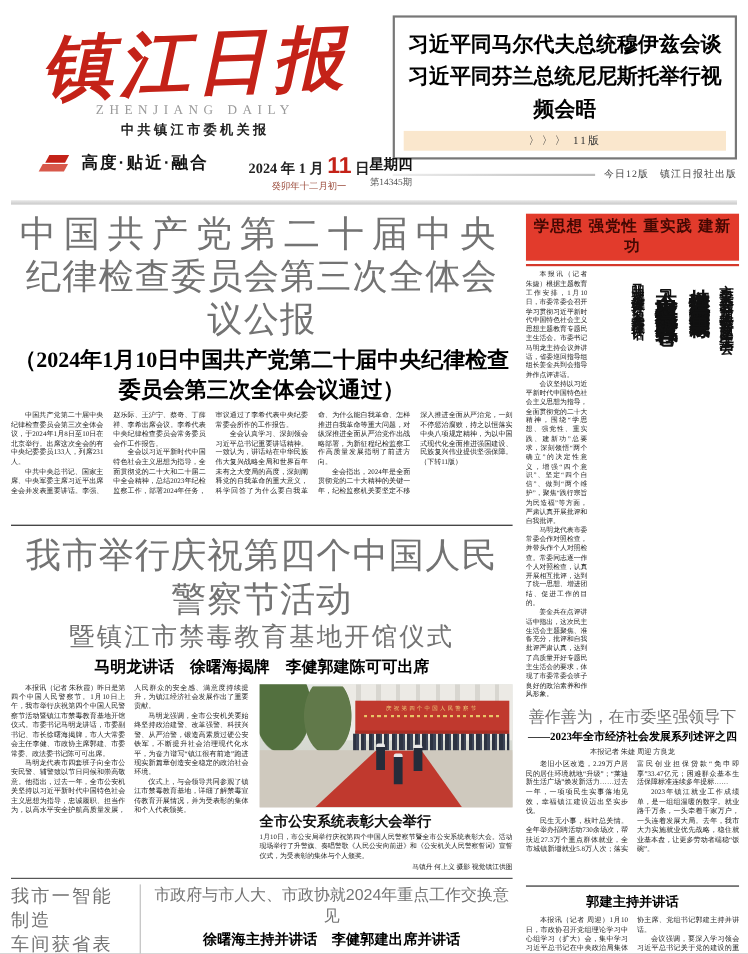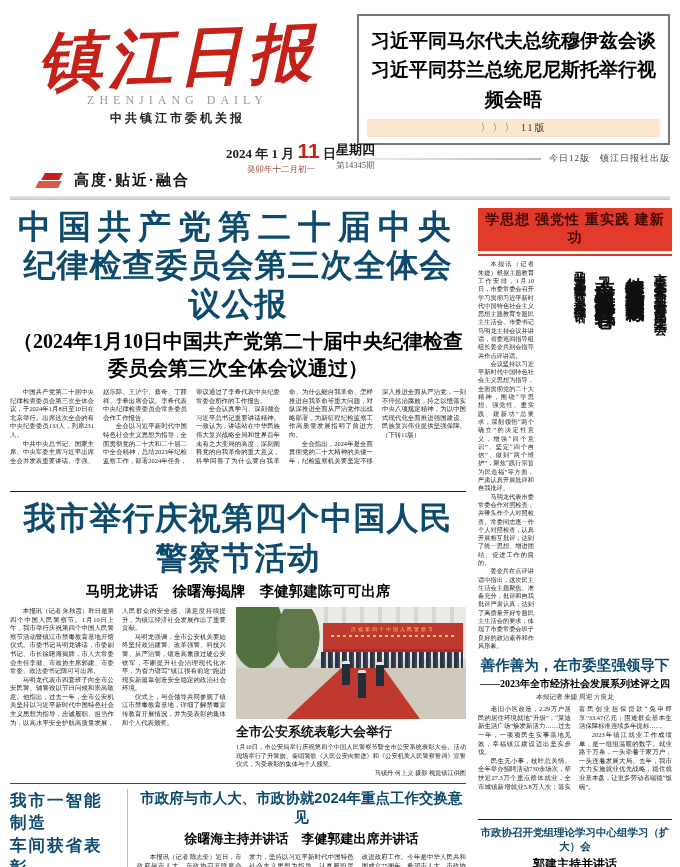--- a/index.html
+++ b/index.html
@@ -21,21 +21,21 @@
   .topbox { border:2px solid #777; padding:10px 8px 6px 8px; background:#fff; }
   .topbox .tb-line { font-family:"Liberation Sans",sans-serif; font-weight:bold;
                      font-size:19px; text-align:center; line-height:1.55; color:#000; }
   .topbox .tb-more { background:#fae7cd; text-align:center; font-size:10px; color:#333;
                      margin-top:5px; padding:2px 0; letter-spacing:2px; }
   .edition-note { display:flex; align-items:center; margin-top:7px; }
   .edition-note .line { flex:1; height:2px; background:linear-gradient(90deg,#eee,#bbb); margin-right:8px; }
   .edition-note .txt { font-size:9px; color:#444; letter-spacing:1px; }
 
   .header-row2 { display:flex; align-items:flex-start; margin-top:-26px; width:470px; }
-  .slogan-wrap { display:flex; align-items:center; margin-left:26px;margin-top:32px; }
+  .slogan-wrap { display:flex; align-items:center; margin-left:26px; }
   .flag-icon { position:relative; width:30px; height:18px; display:inline-block; margin-right:8px; }
   .flag-icon i { position:absolute; transform:skewX(-28deg); }
   .flag-icon .f1 { top:1px; left:7px; width:18px; height:7px; background:#c42218; }
   .flag-icon .f2 { top:9px; left:1px; width:23px; height:7px; background:#d8584a; }
   .slogan { font-family:"Liberation Sans",sans-serif; font-weight:bold; font-size:15px; letter-spacing:2px; }
   .date-block { margin-left:36px; text-align:center; }
   .date-main { font-size:13px; font-weight:bold; color:#222; }
   .date-main .day { color:#c42218; font-size:21px; font-family:"Liberation Sans",sans-serif; }
   .date-lunar { font-size:8.5px; color:#9a4a3a; margin-top:1px; }
   .week-block { text-align:center; padding-top:2px; }
@@ -47,21 +47,21 @@
   .main { display:flex; padding:8px 8px 0 10px; gap:12px; }
   .col-left { width:456px; flex:none; }
   .col-right { flex:1; overflow:hidden; }
 
   
   .small-body { font-size:6.4px; line-height:1.34; color:#1c1c1c; text-align:justify; overflow:hidden; }
   .small-body p { text-indent:2em; }
 
   .rule { border:none; border-top:1.5px solid #1a1a1a; margin:6px 0; }
 
-  .h-sans { font-family:"Liberation Sans",sans-serif; font-weight:bold; text-align:center; color:#0c4a6e; }
+  .h-sans { font-family:"Liberation Sans",sans-serif; font-weight:normal; text-align:center; color:#737373; }
   .subhead { font-family:"Liberation Serif",serif; font-weight:bold; text-align:center; color:#000; }
 
   
   .comm-h1 { font-size:33px; letter-spacing:7px; line-height:1.15; }
   .comm-h2 { font-size:32px; letter-spacing:1px; line-height:1.2; }
   .comm-sub { font-size:20px; margin:5px 0 6px 0; }
   .comm-body { column-count:5; column-gap:9px; height:97px; }
 
   
   .pol-h1 { font-size:32px; letter-spacing:1px; line-height:1.25; }
@@ -190,20 +190,21 @@
             <p>全会以习近平新时代中国特色社会主义思想为指导，全面贯彻党的二十大和二十届二中全会精神，总结2023年纪检监察工作，部署2024年任务，审议通过了李希代表中央纪委常委会所作的工作报告。</p>
             <p>全会认真学习、深刻领会习近平总书记重要讲话精神。一致认为，讲话站在中华民族伟大复兴战略全局和世界百年未有之大变局的高度，深刻阐释党的自我革命的重大意义，科学回答了为什么要自我革命、为什么能自我革命、怎样推进自我革命等重大问题，对纵深推进全面从严治党作出战略部署，为新征程纪检监察工作高质量发展指明了前进方向。</p>
             <p>全会指出，2024年是全面贯彻党的二十大精神的关键一年，纪检监察机关要坚定不移深入推进全面从严治党，一刻不停惩治腐败，持之以恒落实中央八项规定精神，为以中国式现代化全面推进强国建设、民族复兴伟业提供坚强保障。（下转11版）</p>
           </div>
       </div>
 
       <hr class="rule">
 
       <div>
         <div class="h-sans pol-h1">我市举行庆祝第四个中国人民警察节活动</div>
+        <div class="h-sans pol-h2">暨镇江市禁毒教育基地开馆仪式</div>
         <div class="subhead pol-sub">马明龙讲话　徐曙海揭牌　李健郭建陈可可出席</div>
         <div class="pol-row">
           <div class="small-body pol-text">
               <p>本报讯（记者 朱秋霞）昨日是第四个中国人民警察节。1月10日上午，我市举行庆祝第四个中国人民警察节活动暨镇江市禁毒教育基地开馆仪式。市委书记马明龙讲话，市委副书记、市长徐曙海揭牌，市人大常委会主任李健、市政协主席郭建、市委常委、政法委书记陈可可出席。</p>
               <p>马明龙代表市四套班子向全市公安民警、辅警致以节日问候和崇高敬意。他指出，过去一年，全市公安机关坚持以习近平新时代中国特色社会主义思想为指导，忠诚履职、担当作为，以高水平安全护航高质量发展，人民群众的安全感、满意度持续提升，为镇江经济社会发展作出了重要贡献。</p>
               <p>马明龙强调，全市公安机关要始终坚持政治建警、改革强警、科技兴警、从严治警，锻造高素质过硬公安铁军，不断提升社会治理现代化水平，为奋力谱写“镇江很有前途”跑进现实新篇章创造安全稳定的政治社会环境。</p>
               <p>仪式上，与会领导共同参观了镇江市禁毒教育基地，详细了解禁毒宣传教育开展情况，并为受表彰的集体和个人代表颁奖。</p>
             </div>
           <div class="pol-photo-wrap">
             <div class="photo">
@@ -279,21 +280,20 @@
         <div class="small-body lv-body">
             <p>老旧小区改造，2.29万户居民的居住环境就地“升级”；“莱迪新生活广场”焕发新活力……过去一年，一项项民生实事落地见效，幸福镇江建设迈出坚实步伐。</p>
             <p>民生无小事，枝叶总关情。全年举办招聘活动730余场次，帮扶近27.3万个重点群体就业，全市城镇新增就业5.8万人次；落实富民创业担保贷款“免申即享”33.47亿元；困难群众基本生活保障标准连续多年提标……</p>
             <p>2023年镇江就业工作成绩单，是一组组温暖的数字。就业路千万条，一头牵着千家万户，一头连着发展大局。去年，我市大力实施就业优先战略，稳住就业基本盘，让更多劳动者端稳“饭碗”。</p>
           </div>
       </div>
 
       <hr class="rule">
 
       <div>
-        <div class="h-sans cp-h">市政协召开党组理论学习中心组学习（扩大）会</div>
         <div class="subhead cp-sub">郭建主持并讲话</div>
         <div class="small-body cp-body">
             <p>本报讯（记者 周迎）1月10日，市政协召开党组理论学习中心组学习（扩大）会，集中学习习近平总书记在中央政治局集体学习时的重要讲话等内容。市政协主席、党组书记郭建主持并讲话。</p>
             <p>会议强调，要深入学习领会习近平总书记关于党的建设的重要思想，进一步深化对党的理论创新的规律性认识，切实把学习成果转化为履职尽责、推动发展的实际成效，为谱写中国式现代化镇江新篇章贡献政协智慧和力量。</p>
           </div>
       </div>
 
     </div>
   </div>
 

